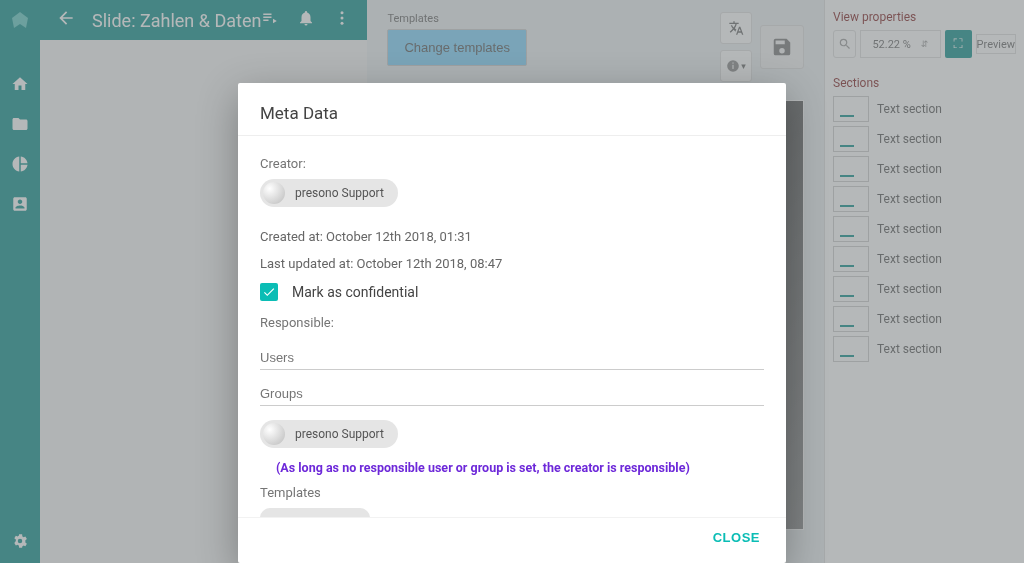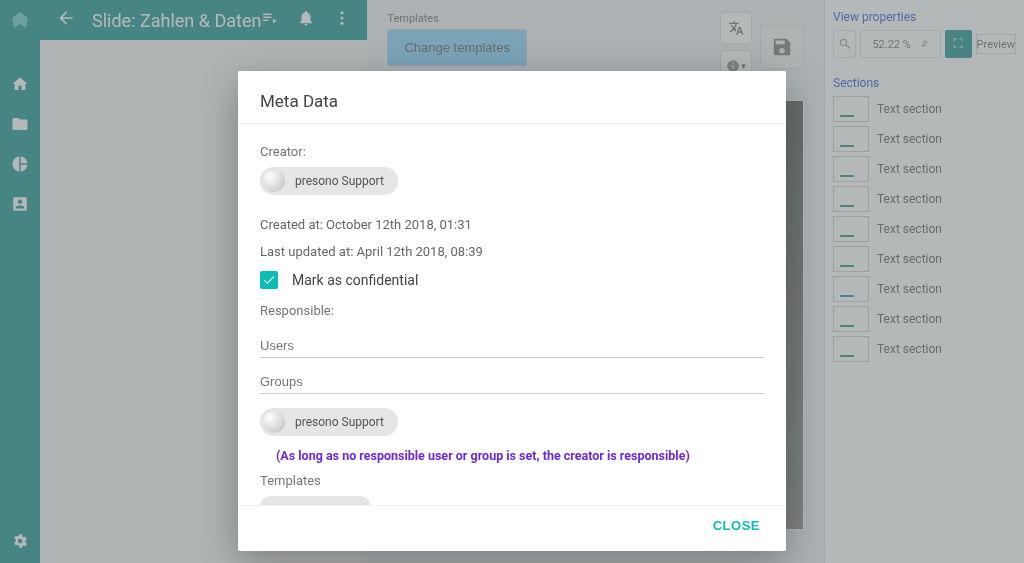--- a/index.html
+++ b/index.html
@@ -169,21 +169,21 @@
 
 .rightpanel {
   width: 200px;
   background: #fff;
   border-left: 1px solid #ddd;
   padding: 10px 8px;
   overflow: hidden;
 }
 .rp-heading {
   font-size: 12px;
-  color: #1d4ed8;
+  color: #7f1d1d;
   margin-bottom: 6px;
 }
 .rp-row {
   display: flex;
   align-items: center;
   gap: 4px;
   margin-bottom: 18px;
 }
 .zoom-field {
   border: 1px solid #ddd;
@@ -245,21 +245,21 @@
   color: #555;
 }
 
 
 .overlay {
   position: absolute;
   inset: 0;
   background: rgba(120,125,128,0.55);
   display: flex;
   justify-content: center;
-  align-items: center;
+  align-items: flex-end;
 }
 .modal {
   margin-top: 58px;
   width: 548px;
   max-height: 480px;
   background: #fff;
   border-radius: 2px;
   box-shadow: 0 12px 40px rgba(0,0,0,0.3);
   display: flex;
   flex-direction: column;
@@ -556,21 +556,21 @@
 <div class="overlay">
   <div class="modal">
     <div class="modal-header">Meta Data</div>
     <div class="modal-body">
       <div class="mb-label">Creator:</div>
       <div class="chip">
         <span class="avatar"></span>
         <span>presono Support</span>
       </div>
       <div class="meta-line">Created at: October 12th 2018, 01:31</div>
-      <div class="meta-line">Last updated at: April 12th 2018, 08:39</div>
+      <div class="meta-line">Last updated at: October 12th 2018, 08:47</div>
       <div class="checkbox-row">
         <div class="checkbox">
           <svg viewBox="0 0 24 24" width="14" height="14" fill="#fff">
               <path d="M9 16.17L4.83 12 3.41 13.41 9 19 21 7l-1.41-1.41z"></path>
             </svg>
         </div>
         <span>Mark as confidential</span>
       </div>
       <div class="mb-label">Responsible:</div>
       <div style="height:10px;"></div>

